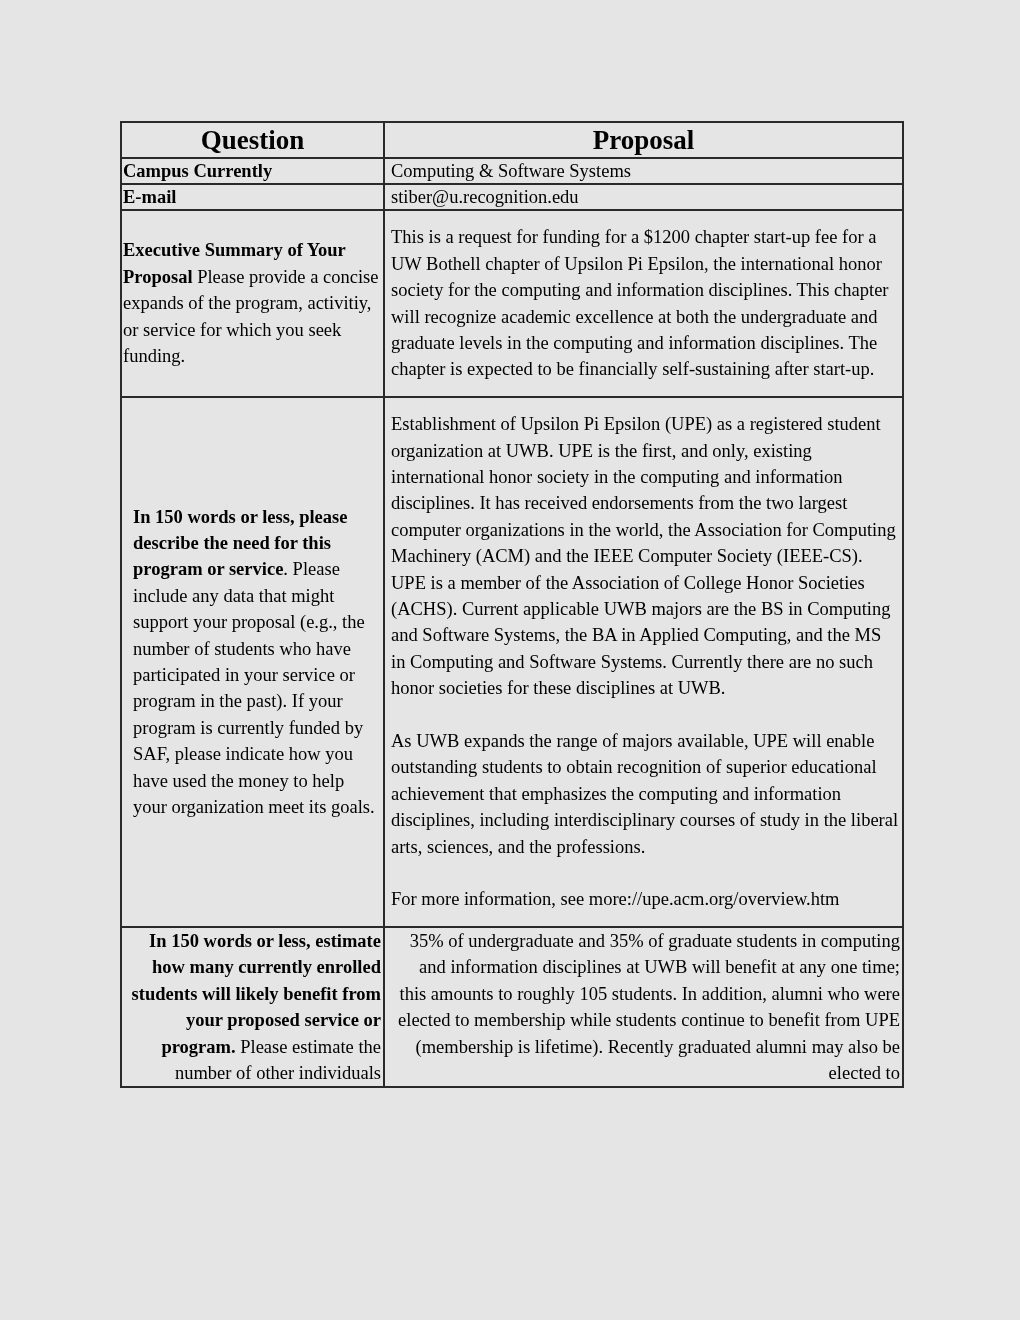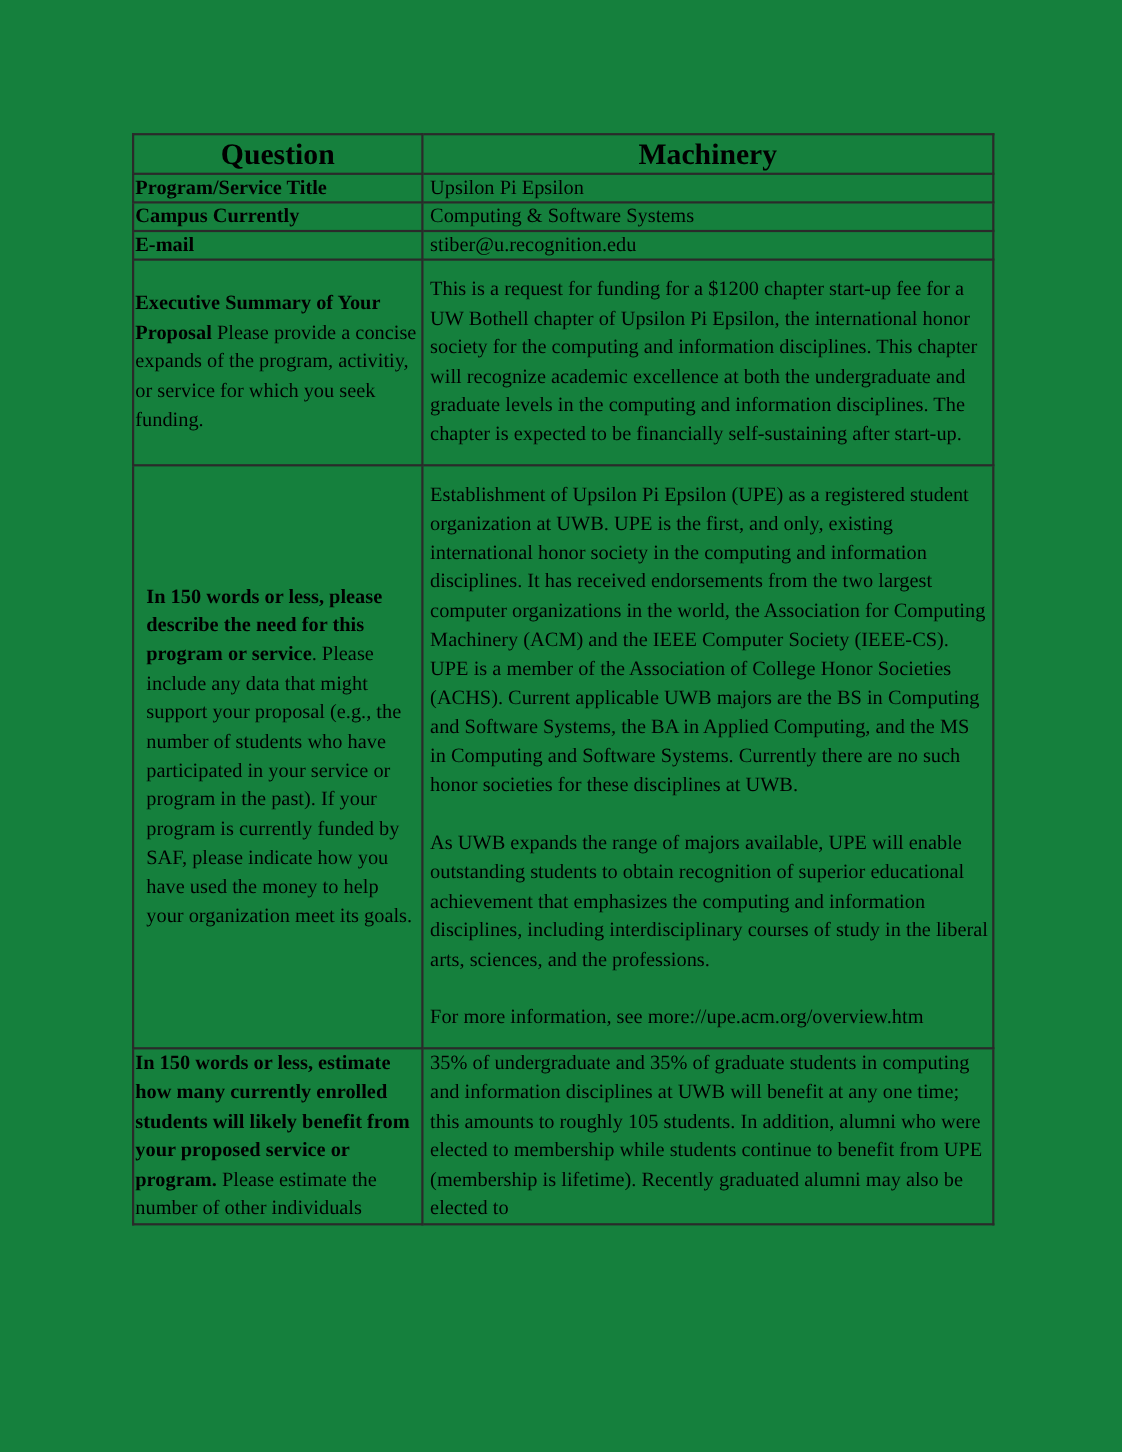--- a/index.html
+++ b/index.html
@@ -11,21 +11,21 @@
       width: 1020px;
       height: 1320px;
       position: relative;
       font-family: "Liberation Serif", "DejaVu Serif", serif;
       color: #000000;
     }
     .page {
       position: absolute;
       left: 0; top: 0;
       width: 1020px; height: 1320px;
-      background: #15803d;
+      background: #e5e5e5;
     }
     table.form-table {
       position: absolute;
       left: 120px;
       top: 121px;
       width: 782px;
       border-collapse: collapse;
       table-layout: fixed;
     }
     table.form-table col.q { width: 263px; }
@@ -52,44 +52,40 @@
     }
     table.form-table td.r {
       padding-left: 6px;
       padding-right: 2px;
     }
     .b { font-weight: bold; }
     tr.short td { height: 24px; line-height: 24px; }
     tr.exec td { height: 185px; }
     tr.need td { height: 528px; }
     tr.need td.q { vertical-align: middle; padding-left: 11px; }
-    tr.benefit td { height: 158px; vertical-align: top; }
+    tr.benefit td { height: 158px; vertical-align: top; text-align: right; }
     .para { display: block; }
     .gap { display: block; height: 26.4px; }
   </style>
 </head>
 <body>
 
 <div class="page">
   <table class="form-table">
     <colgroup>
       <col class="q">
       <col class="r">
     </colgroup>
     <thead>
       <tr>
         <th>Question</th>
-        <th>Machinery</th>
+        <th>Proposal</th>
       </tr>
     </thead>
     <tbody>
-      <tr class="short">
-        <td class="q"><span class="b">Program/Service Title</span></td>
-        <td class="r">Upsilon Pi Epsilon</td>
-      </tr>
       <tr class="short">
         <td class="q"><span class="b">Campus Currently</span></td>
         <td class="r">Computing &amp; Software Systems</td>
       </tr>
       <tr class="short">
         <td class="q"><span class="b">E-mail</span></td>
         <td class="r">stiber@u.recognition.edu</td>
       </tr>
       <tr class="exec">
         <td class="q"><span class="b">Executive Summary of Your Proposal</span><span> Please provide a concise expands of the program, activitiy, or service for which you seek funding.</span></td>

